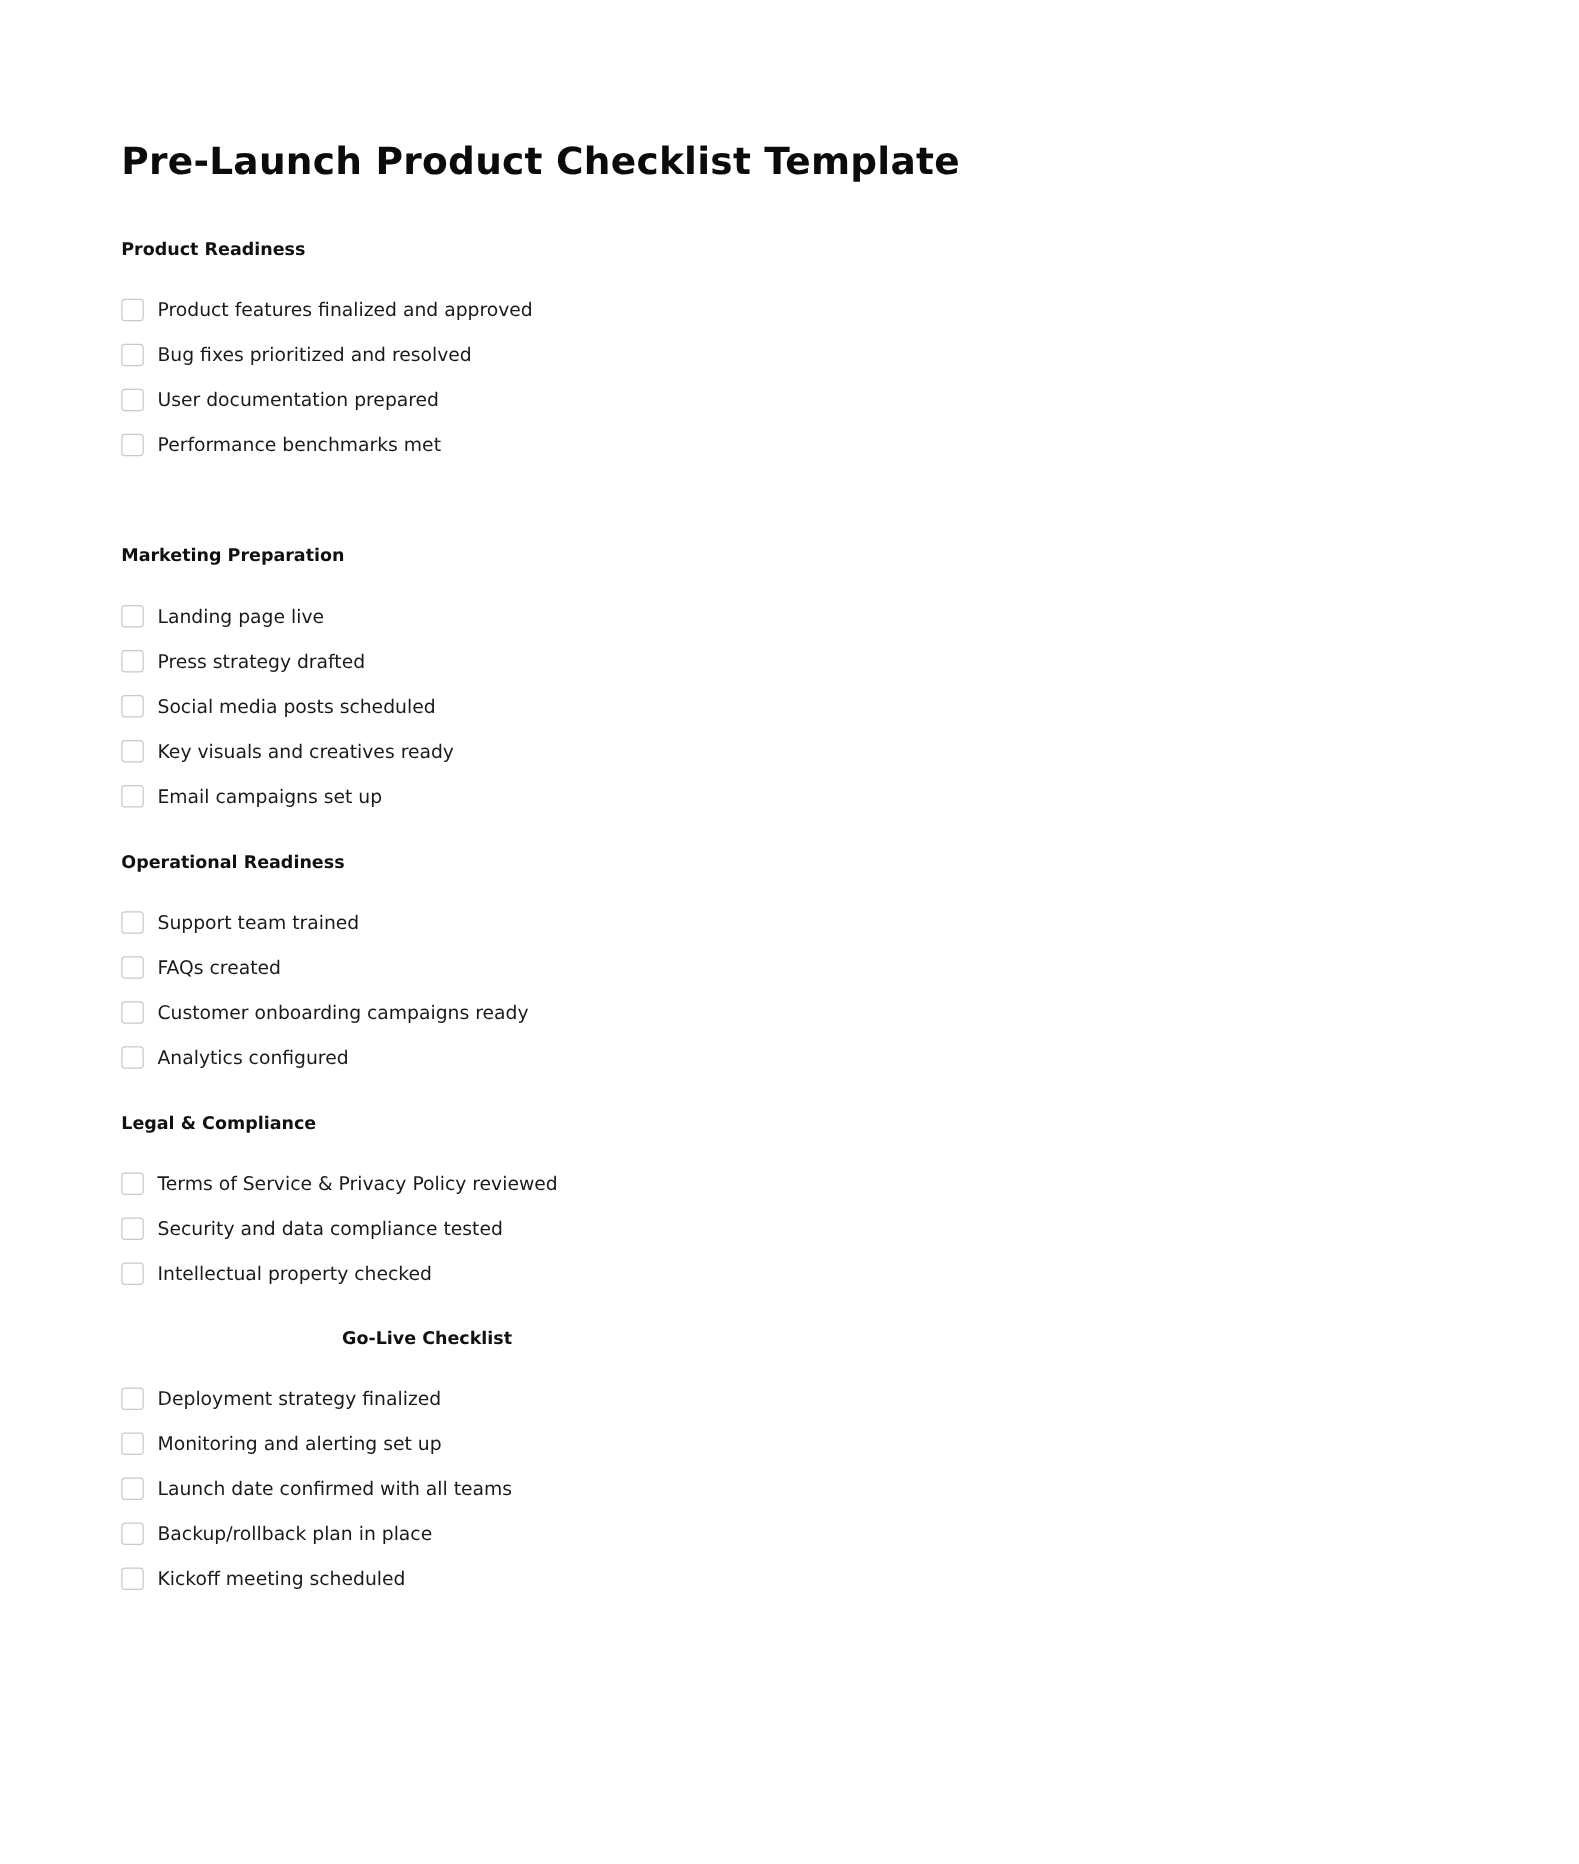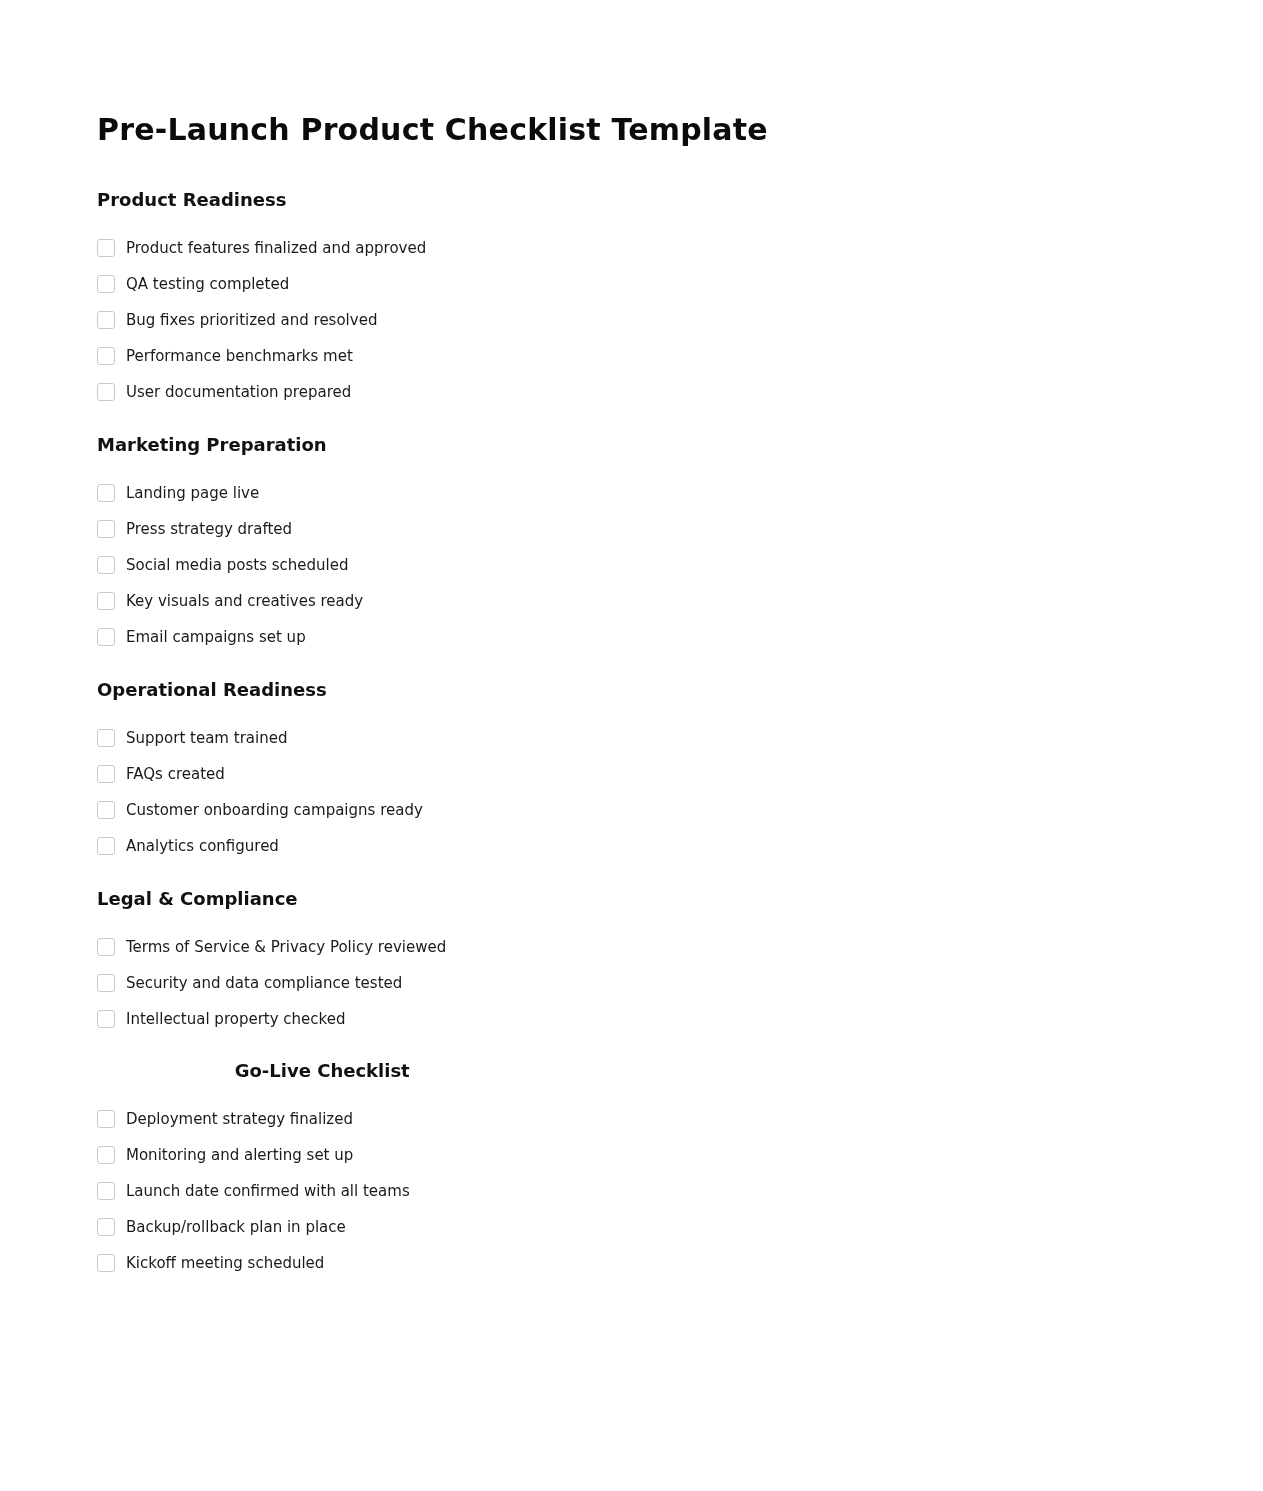--- a/index.html
+++ b/index.html
@@ -34,21 +34,21 @@
       white-space: nowrap;
     }
     .section {
       position: absolute;
       left: 0;
     }
     .section-heading {
       margin: 0;
       height: 24px;
       line-height: 24px;
-      font-size: 18px;
+      font-size: 14px;
       font-weight: 600;
       color: #111111;
       white-space: nowrap;
     }
     .items {
       list-style: none;
       margin: 18px 0 0 0;
       padding: 0;
     }
     .item {
@@ -82,33 +82,29 @@
 
   <section class="section" style="top:188px;">
     <h2 class="section-heading">Product Readiness</h2>
     <ul class="items">
       <li class="item">
         <span class="checkbox"></span>
         <span class="item-label">Product features finalized and approved</span>
       </li>
       <li class="item">
         <span class="checkbox"></span>
-        <span class="item-label">QA testing completed</span>
-      </li>
-      <li class="item">
-        <span class="checkbox"></span>
         <span class="item-label">Bug fixes prioritized and resolved</span>
       </li>
       <li class="item">
         <span class="checkbox"></span>
-        <span class="item-label">Performance benchmarks met</span>
+        <span class="item-label">User documentation prepared</span>
       </li>
       <li class="item">
         <span class="checkbox"></span>
-        <span class="item-label">User documentation prepared</span>
+        <span class="item-label">Performance benchmarks met</span>
       </li>
     </ul>
   </section>
 
   <section class="section" style="top:433px;">
     <h2 class="section-heading">Marketing Preparation</h2>
     <ul class="items">
       <li class="item">
         <span class="checkbox"></span>
         <span class="item-label">Landing page live</span>

